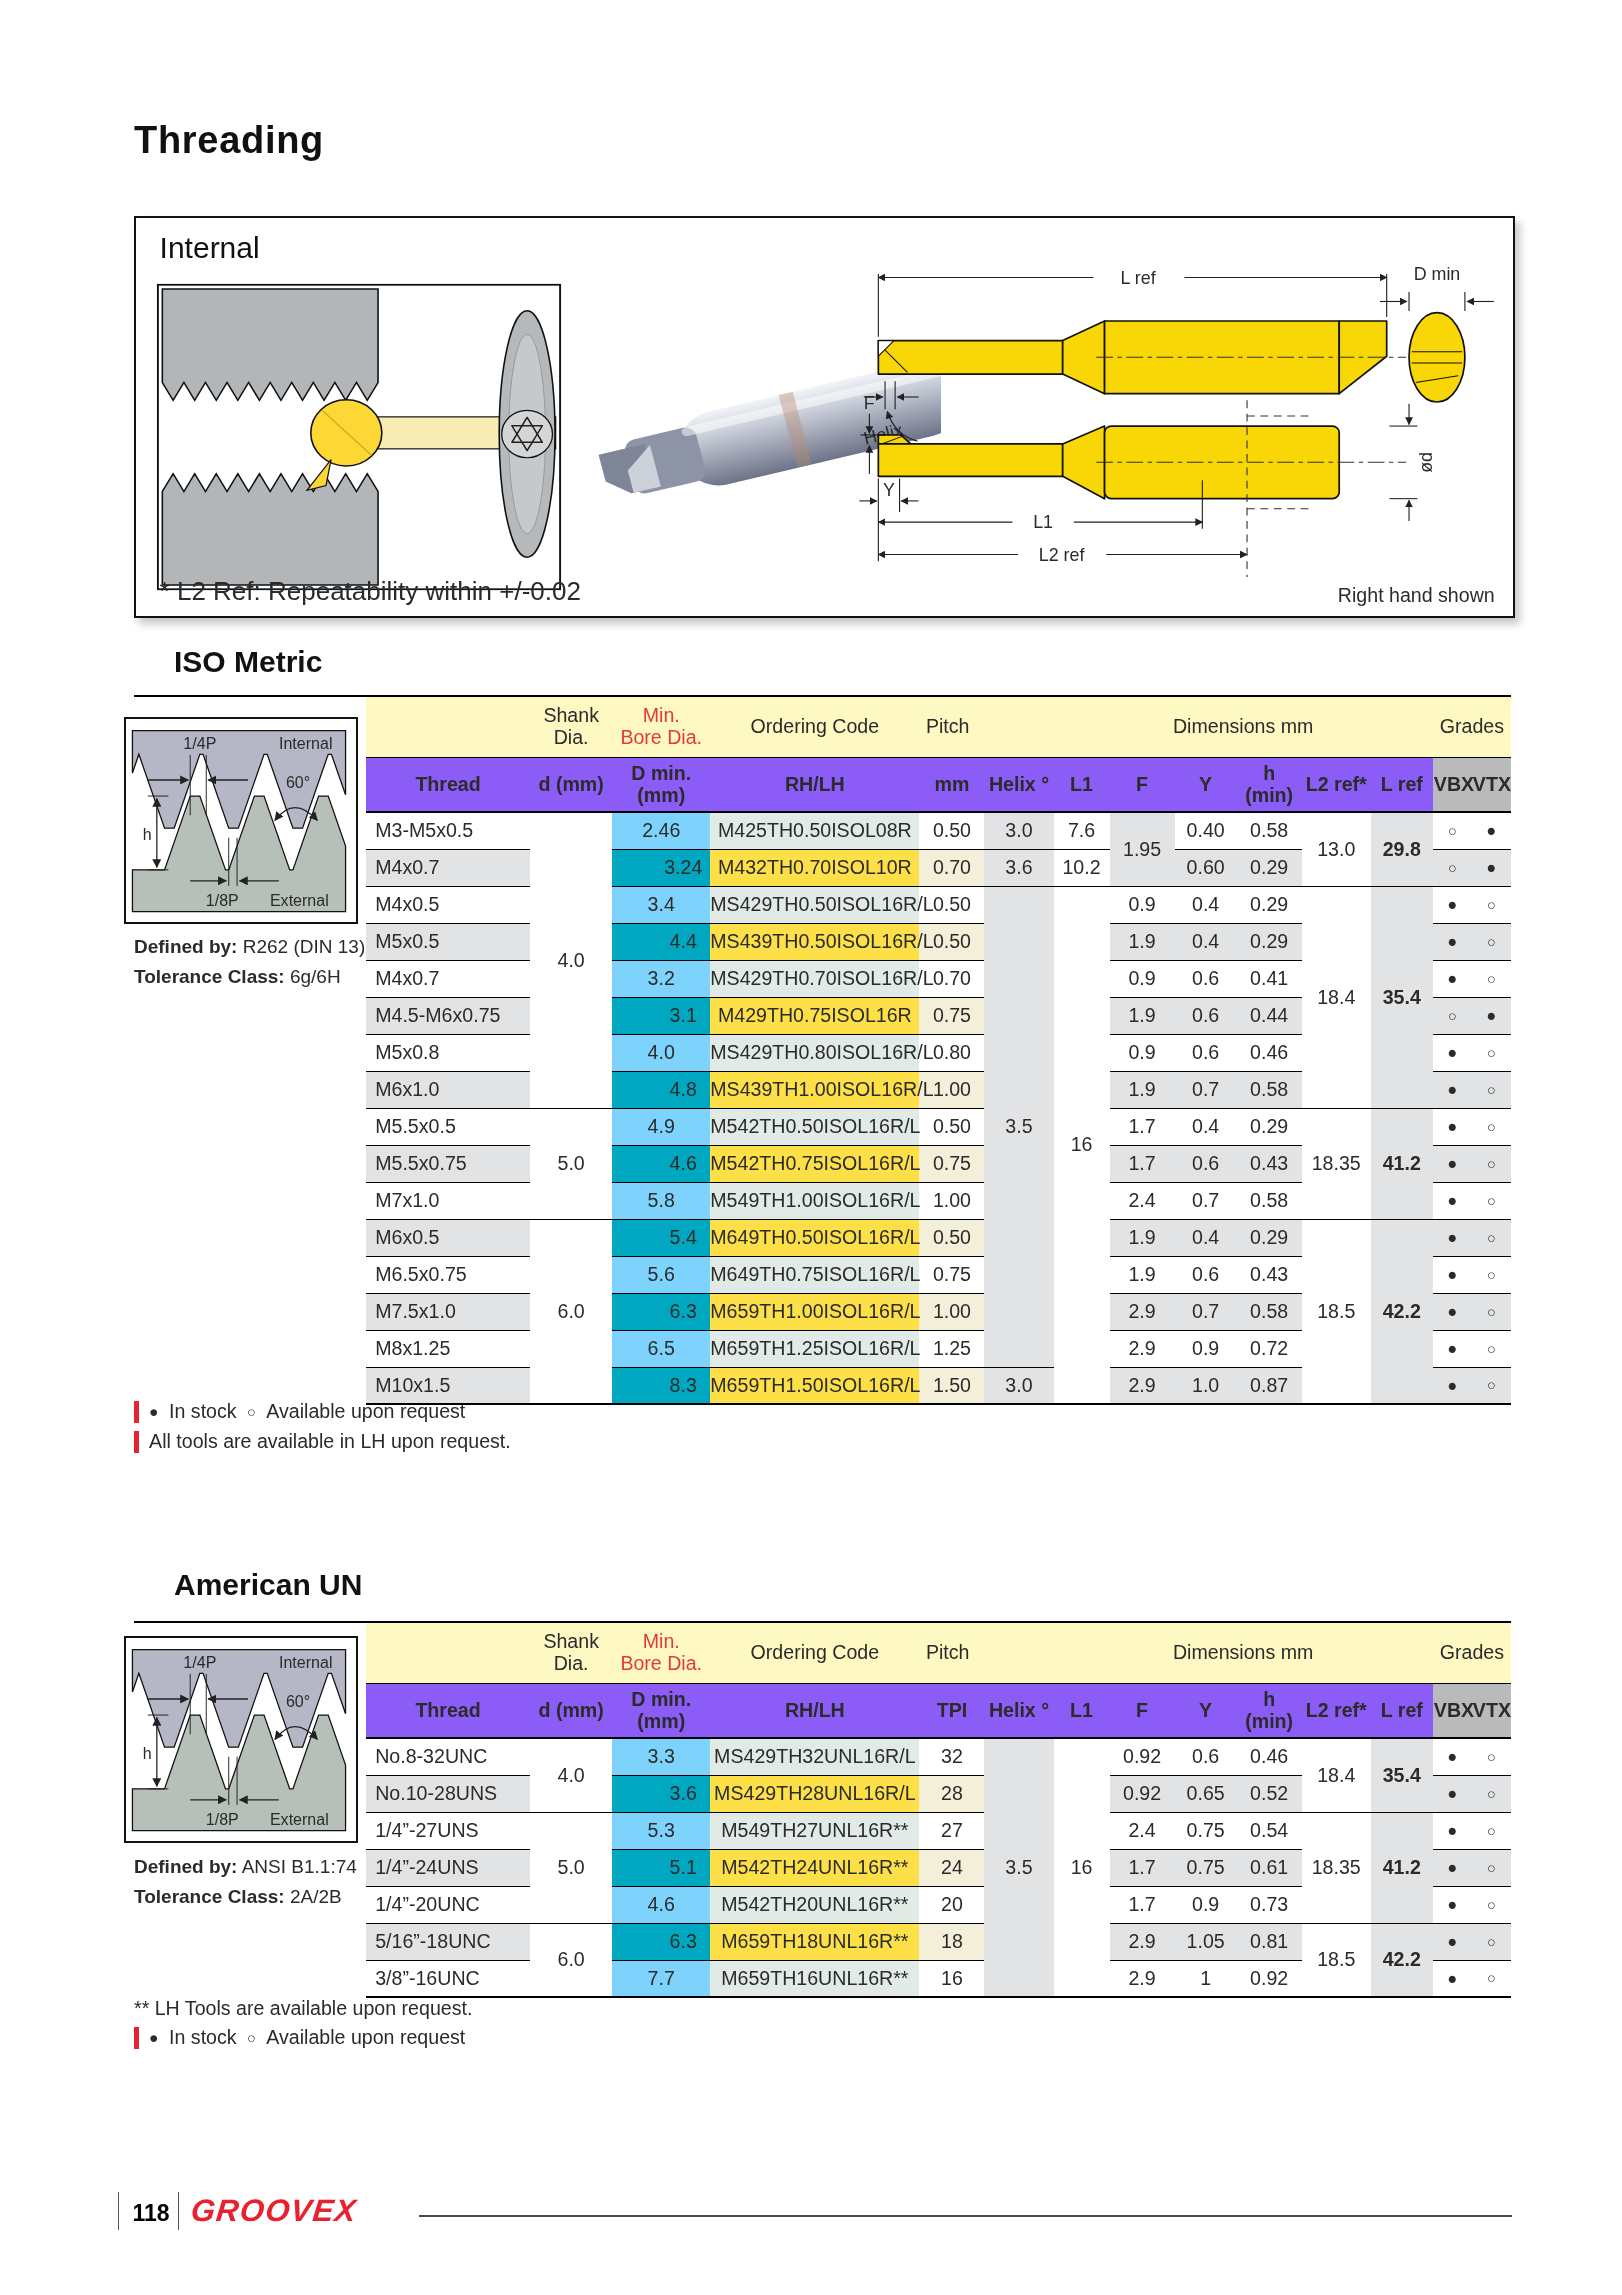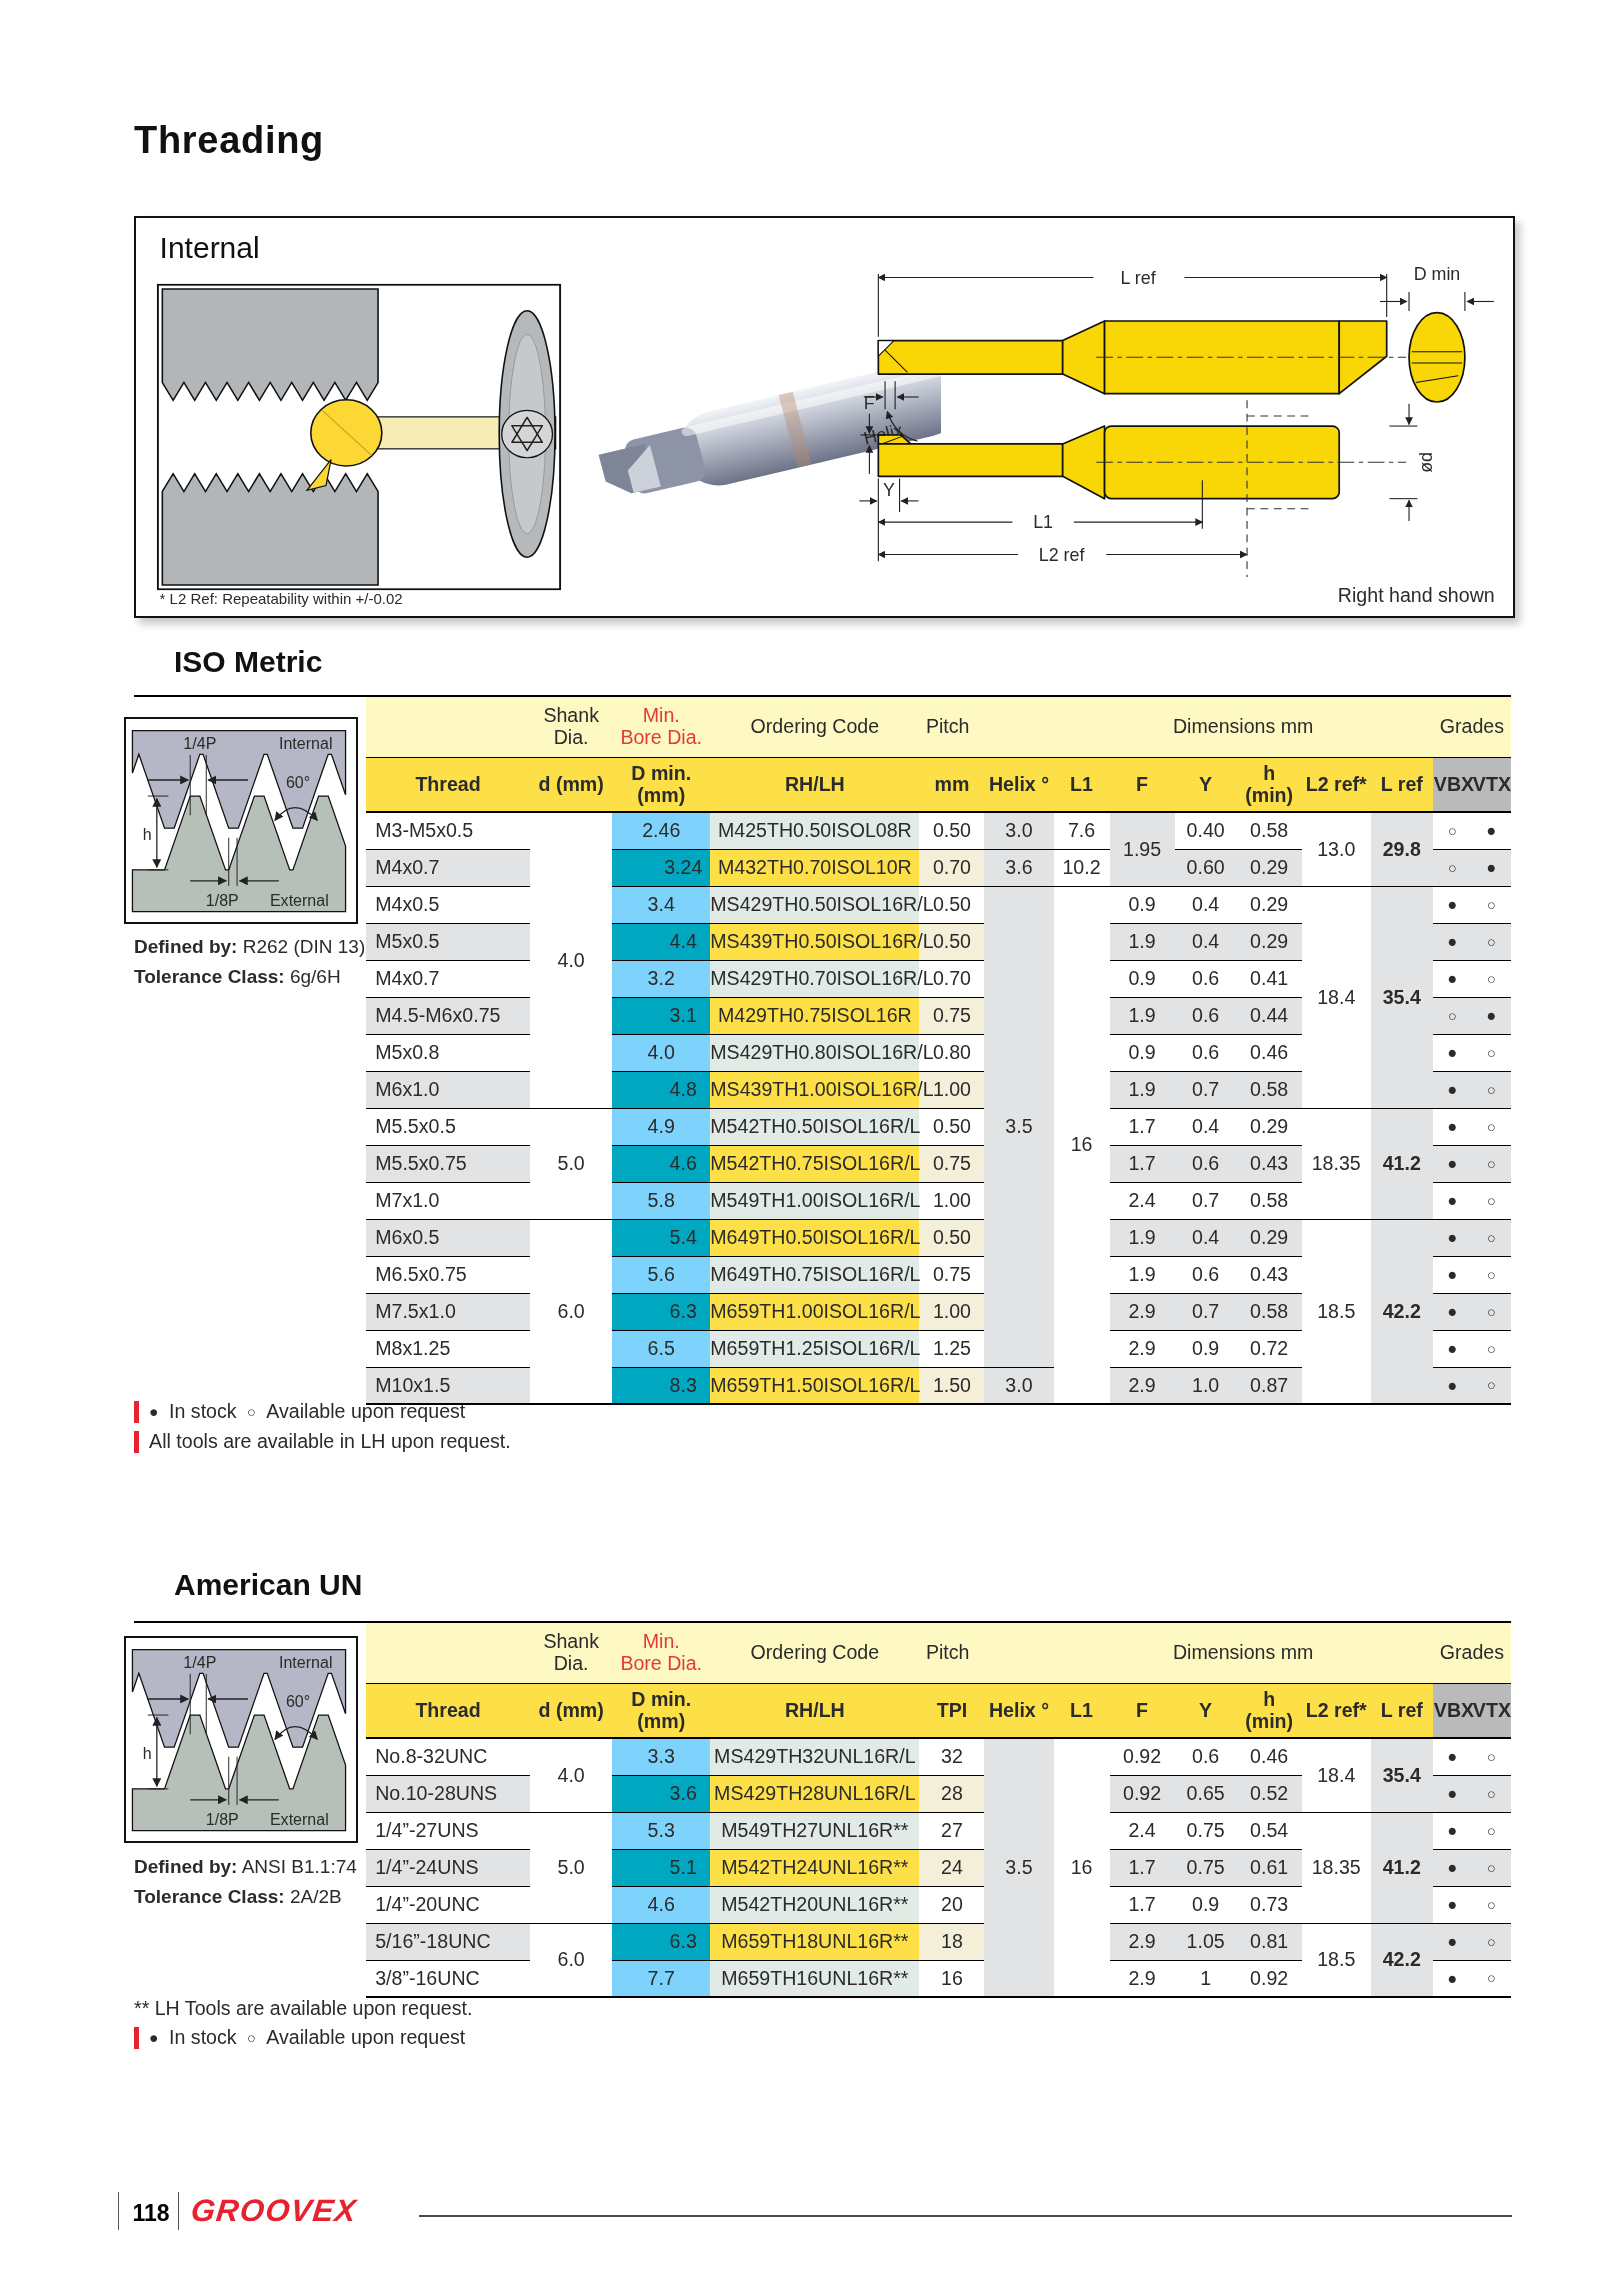--- a/index.html
+++ b/index.html
@@ -9,21 +9,21 @@
 
   
   .page-title{left:134px;top:119px;font-size:38px;font-weight:800;color:#111;letter-spacing:0.7px;}
   .sec-heading{left:134px;font-size:30px;font-weight:800;color:#111;margin-left:40px;}
   .rule{left:134px;width:1377px;height:2px;background:#000;}
 
   
   .panel{left:134px;top:216px;width:1377px;height:398px;border:2px solid #111;background:#fff;
          box-shadow:4.6px 5.9px 7.9px rgba(0,0,0,.22);}
   .panel-title{left:23.6px;top:13px;font-size:30px;font-weight:300;color:#111;}
-  .panel-foot-left{left:23.6px;bottom:9.2px;font-size:15px;}
+  .panel-foot-left{left:23.6px;bottom:9.2px;font-size:26px;}
   .panel-foot-right{right:18.3px;bottom:9.2px;font-size:19.6px;}
 
   svg text{font-family:"Liberation Sans",sans-serif;font-size:32px;fill:#2b2b2b;}
   svg .sm{font-size:25px;}
   .part{fill:#f9d606;stroke:#111;stroke-width:3;stroke-linejoin:round;}
   .dim{stroke:#222;stroke-width:2;fill:none;}
   .thin{stroke:#111;stroke-width:1.8;fill:none;}
   .cl{stroke:#333;stroke-width:1.8;stroke-dasharray:30 8 8 8;fill:none;}
   .dash{stroke:#333;stroke-width:2;stroke-dasharray:14 10;fill:none;}
 
@@ -34,21 +34,21 @@
 
   
   table{position:absolute;left:366px;width:1145px;border-collapse:collapse;table-layout:fixed;
         border-bottom:2.6px solid #000;}
   #iso-table{top:697px;} #un-table{top:1623px;}
   th{white-space:pre-line;}
   tr.h1 th{background:#fef9c3;height:58px;font-size:19.6px;font-weight:400;color:#2b2b2b;
            border-bottom:1.3px solid #000;line-height:1.12;}
   tr.h1 th.red{color:#e0393f;}
   tr.h1 th.al{text-align:left;padding-left:6.5px;}
-  tr.h2 th{background:#fde047;height:51px;font-size:19.6px;font-weight:700;line-height:1.08;
+  tr.h2 th{background:#8b5cf6;height:51px;font-size:19.6px;font-weight:700;line-height:1.08;
            border-bottom:2.3px solid #000;}
   tr.h2 th.gh{background:#b8babc;}
   tbody tr{height:37px;}
   tbody td{border-top:1px solid #000;font-size:19.6px;text-align:center;padding:0;color:#2b2b2b;}
   td.c-thread{text-align:left;padding-left:9.2px;}
   td.c-thread.ev{background:#e2e3e5;}
   td.c-dmin{background:#7dd3fc;}     td.c-dmin.ev{background:#00a7c1;padding-left:44px;}
   td.c-code{background:#e1eae4;}     td.c-code.ev{background:#fde047;}
   td.c-pitch.ev{background:#f3efd9;}
   td.c-helix{background:#e2e3e5;}

